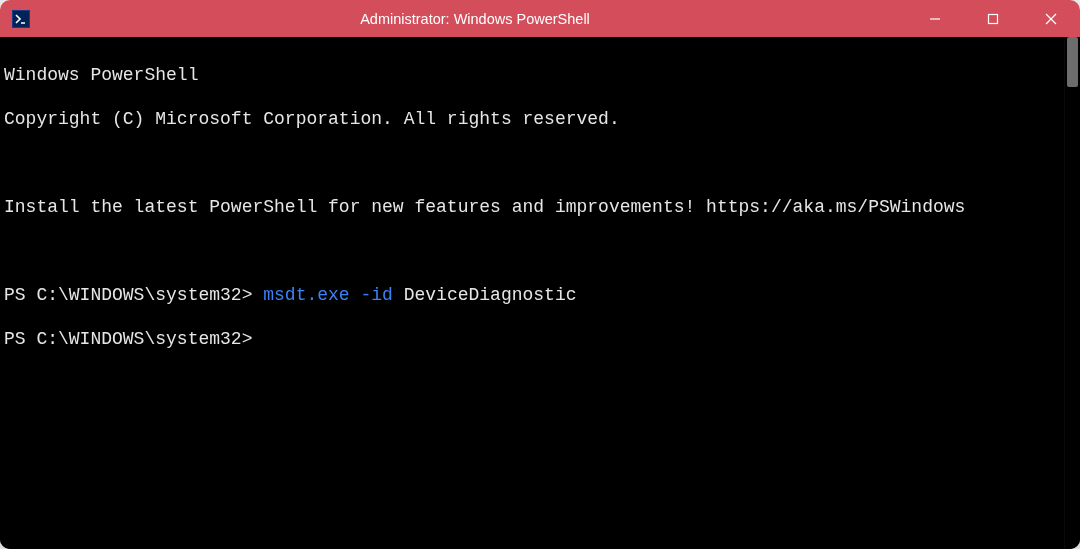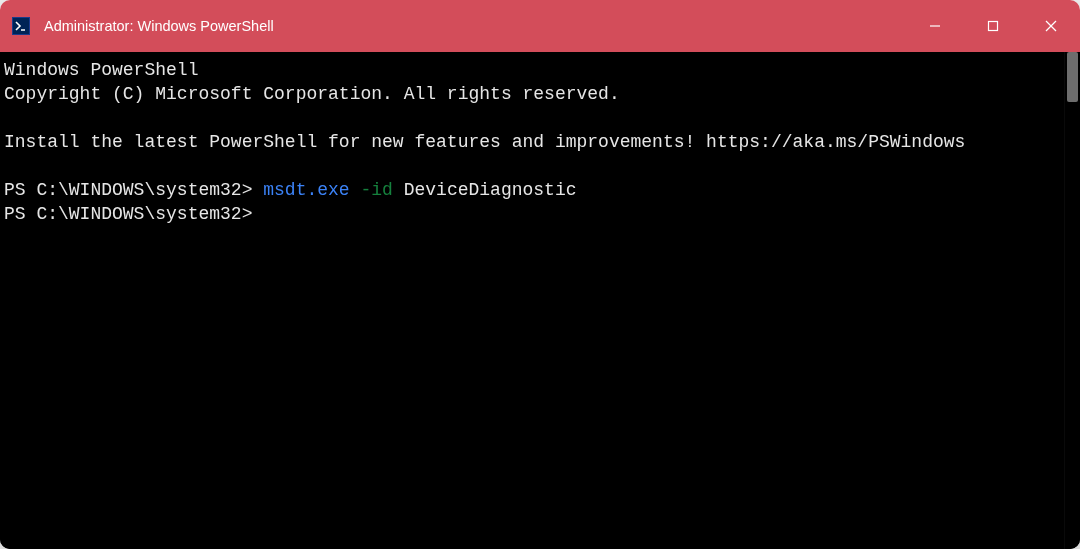--- a/index.html
+++ b/index.html
@@ -18,26 +18,27 @@
       width: 1080px;
       height: 549px;
       background: #fff;
       border-radius: 10px;
       overflow: hidden;
       box-shadow: 0 8px 24px rgba(0,0,0,0.2);
       display: flex;
       flex-direction: column;
     }
     .titlebar {
-      height: 52px;
+      height: 37px;
       background: #d34d5a;
       display: flex;
       align-items: center;
       padding-left: 12px;
       flex-shrink: 0;
+      text-align: center;
     }
     .titlebar-icon {
       width: 18px;
       height: 18px;
       background: #002456;
       border: 1px solid #1a3a8a;
       display: flex;
       align-items: center;
       justify-content: center;
       margin-right: 14px;
@@ -97,26 +98,27 @@
       position: absolute;
       top: 0;
       left: 2px;
       right: 2px;
       height: 50px;
       background: #6d6d6d;
       border-radius: 2px;
     }
     .ps-line {
       display: block;
+      margin-top: 20px;
     }
     .cmd-yellow {
       color: #3b82f6;
     }
     .cmd-gray {
-      color: #15803d;
+      color: #3b82f6;
     }
   </style>
 </head>
 <body>
 
 <div class="window">
   <div class="titlebar">
     <div class="titlebar-icon">
       <svg viewBox="0 0 14 14">
         <path d="M2 3 L6 7 L2 11" stroke="#fff" stroke-width="1.6" fill="none"></path>

